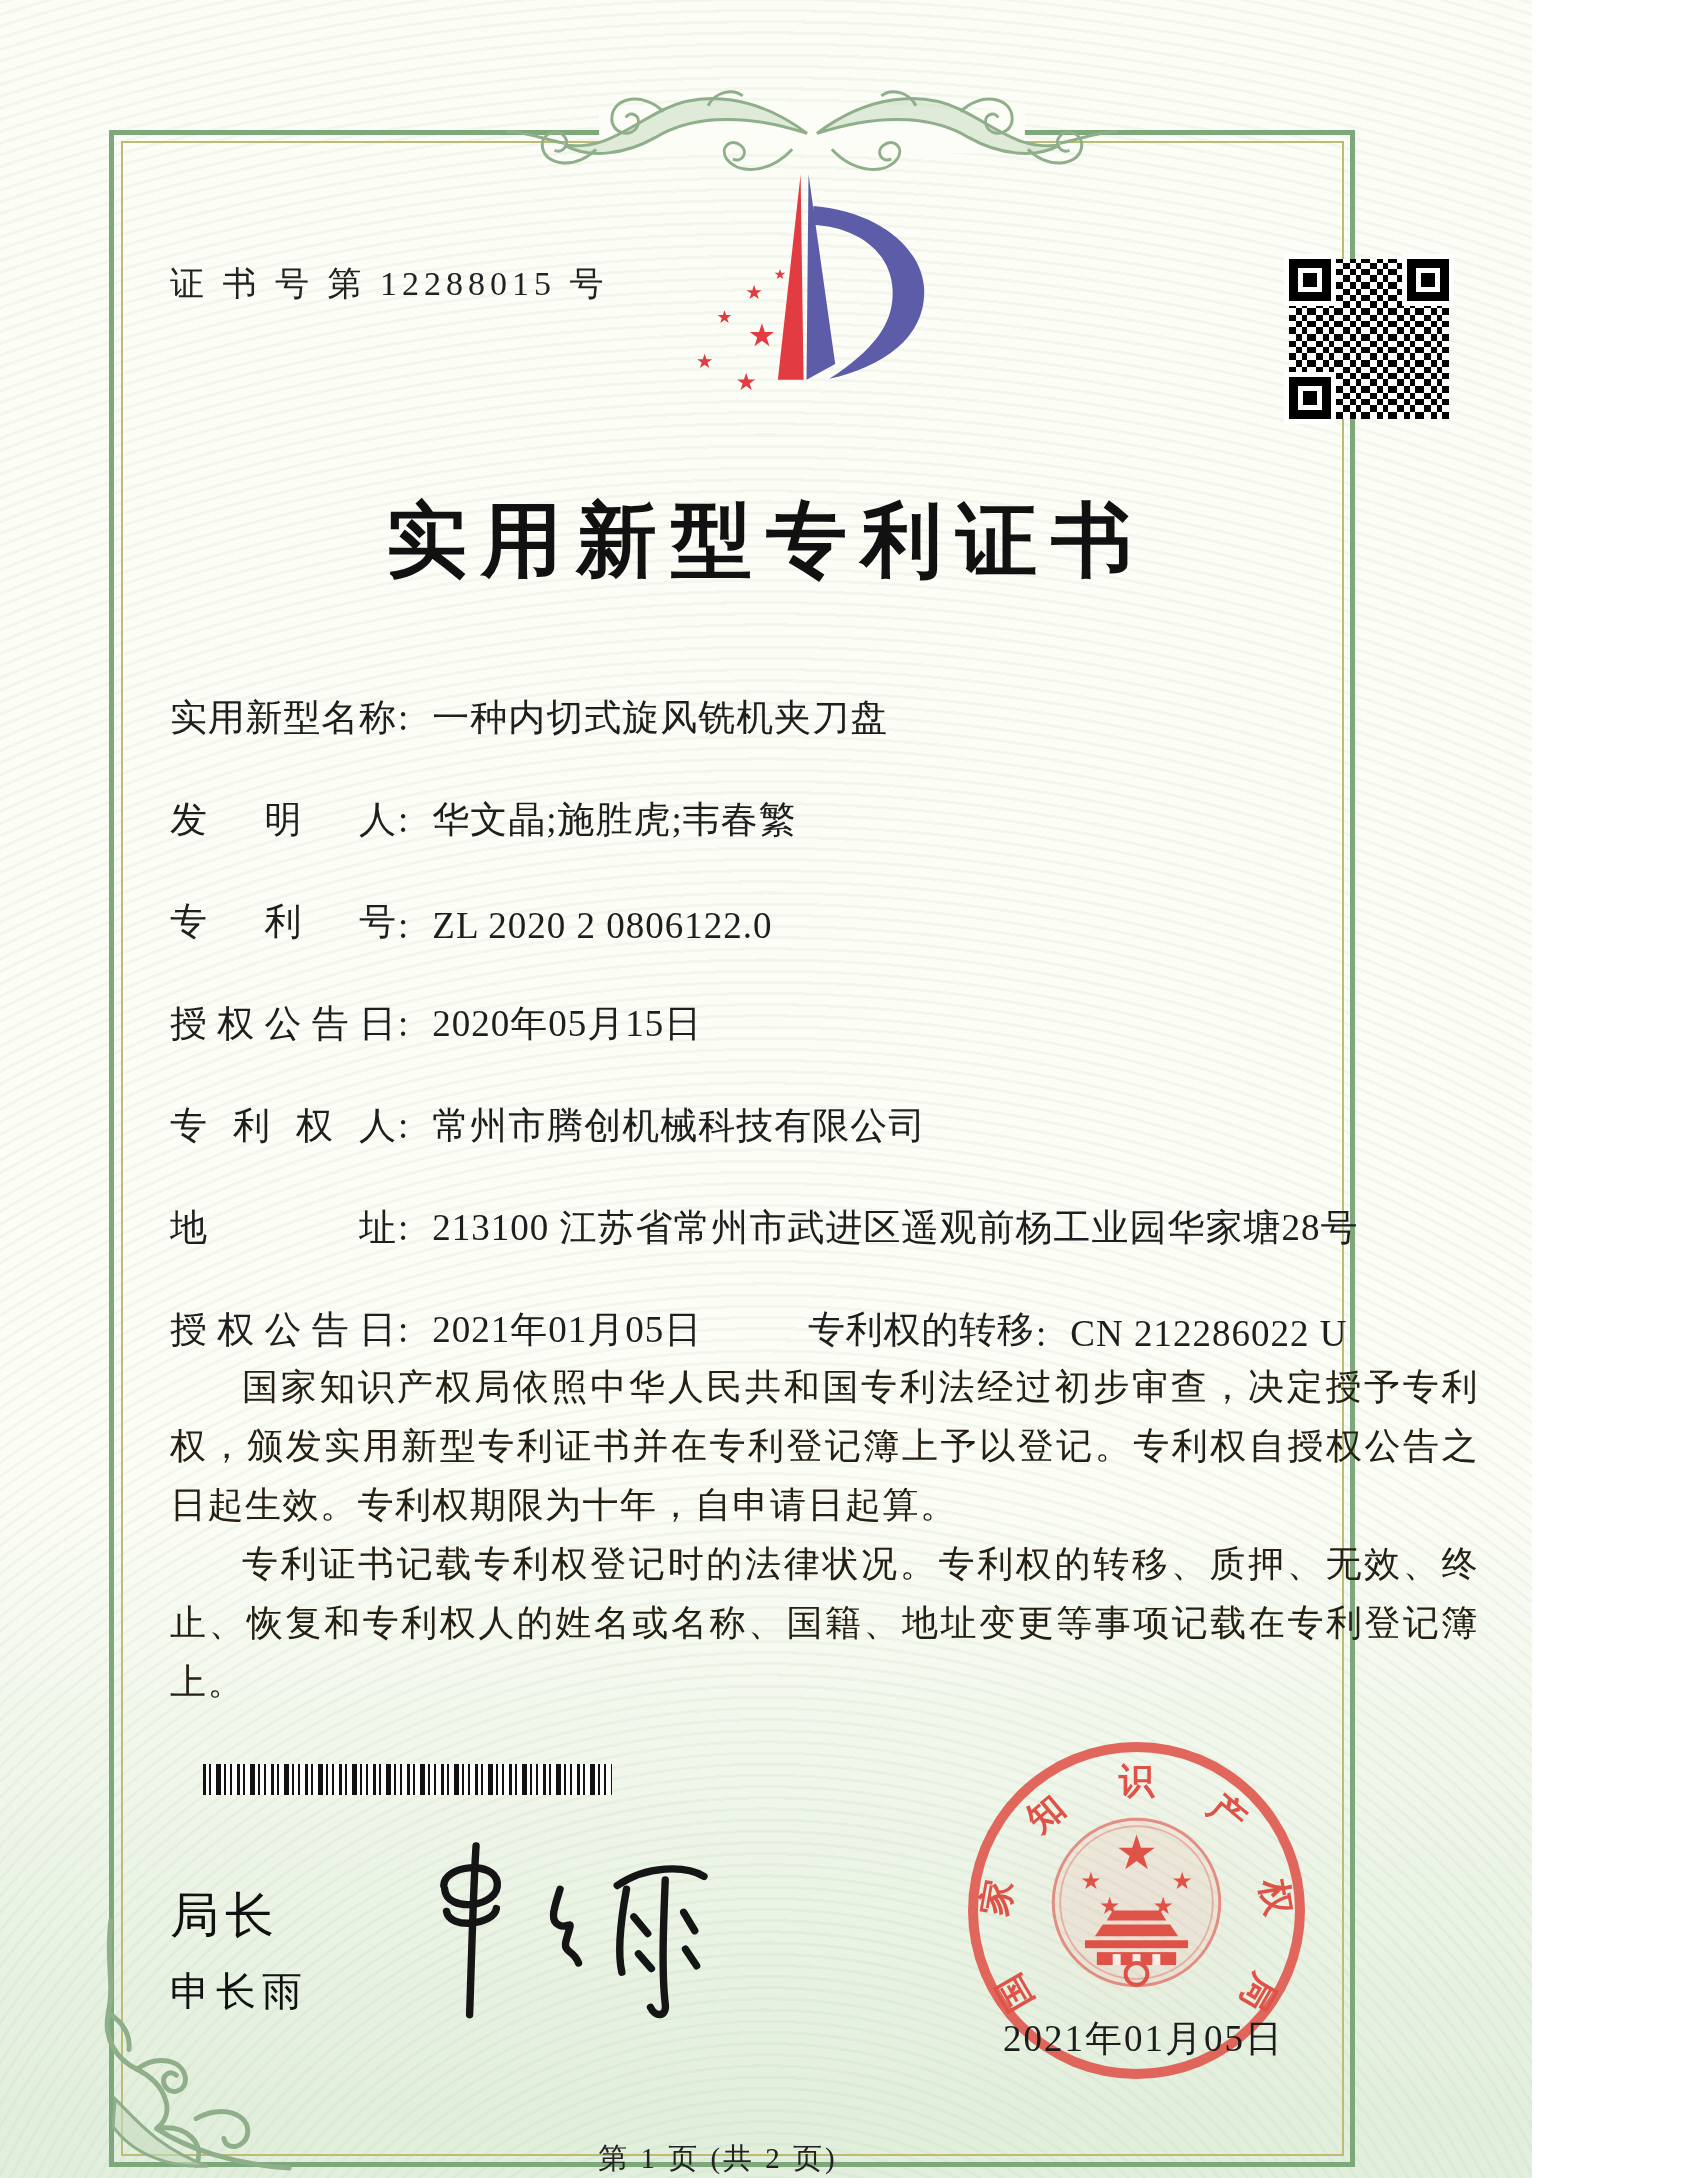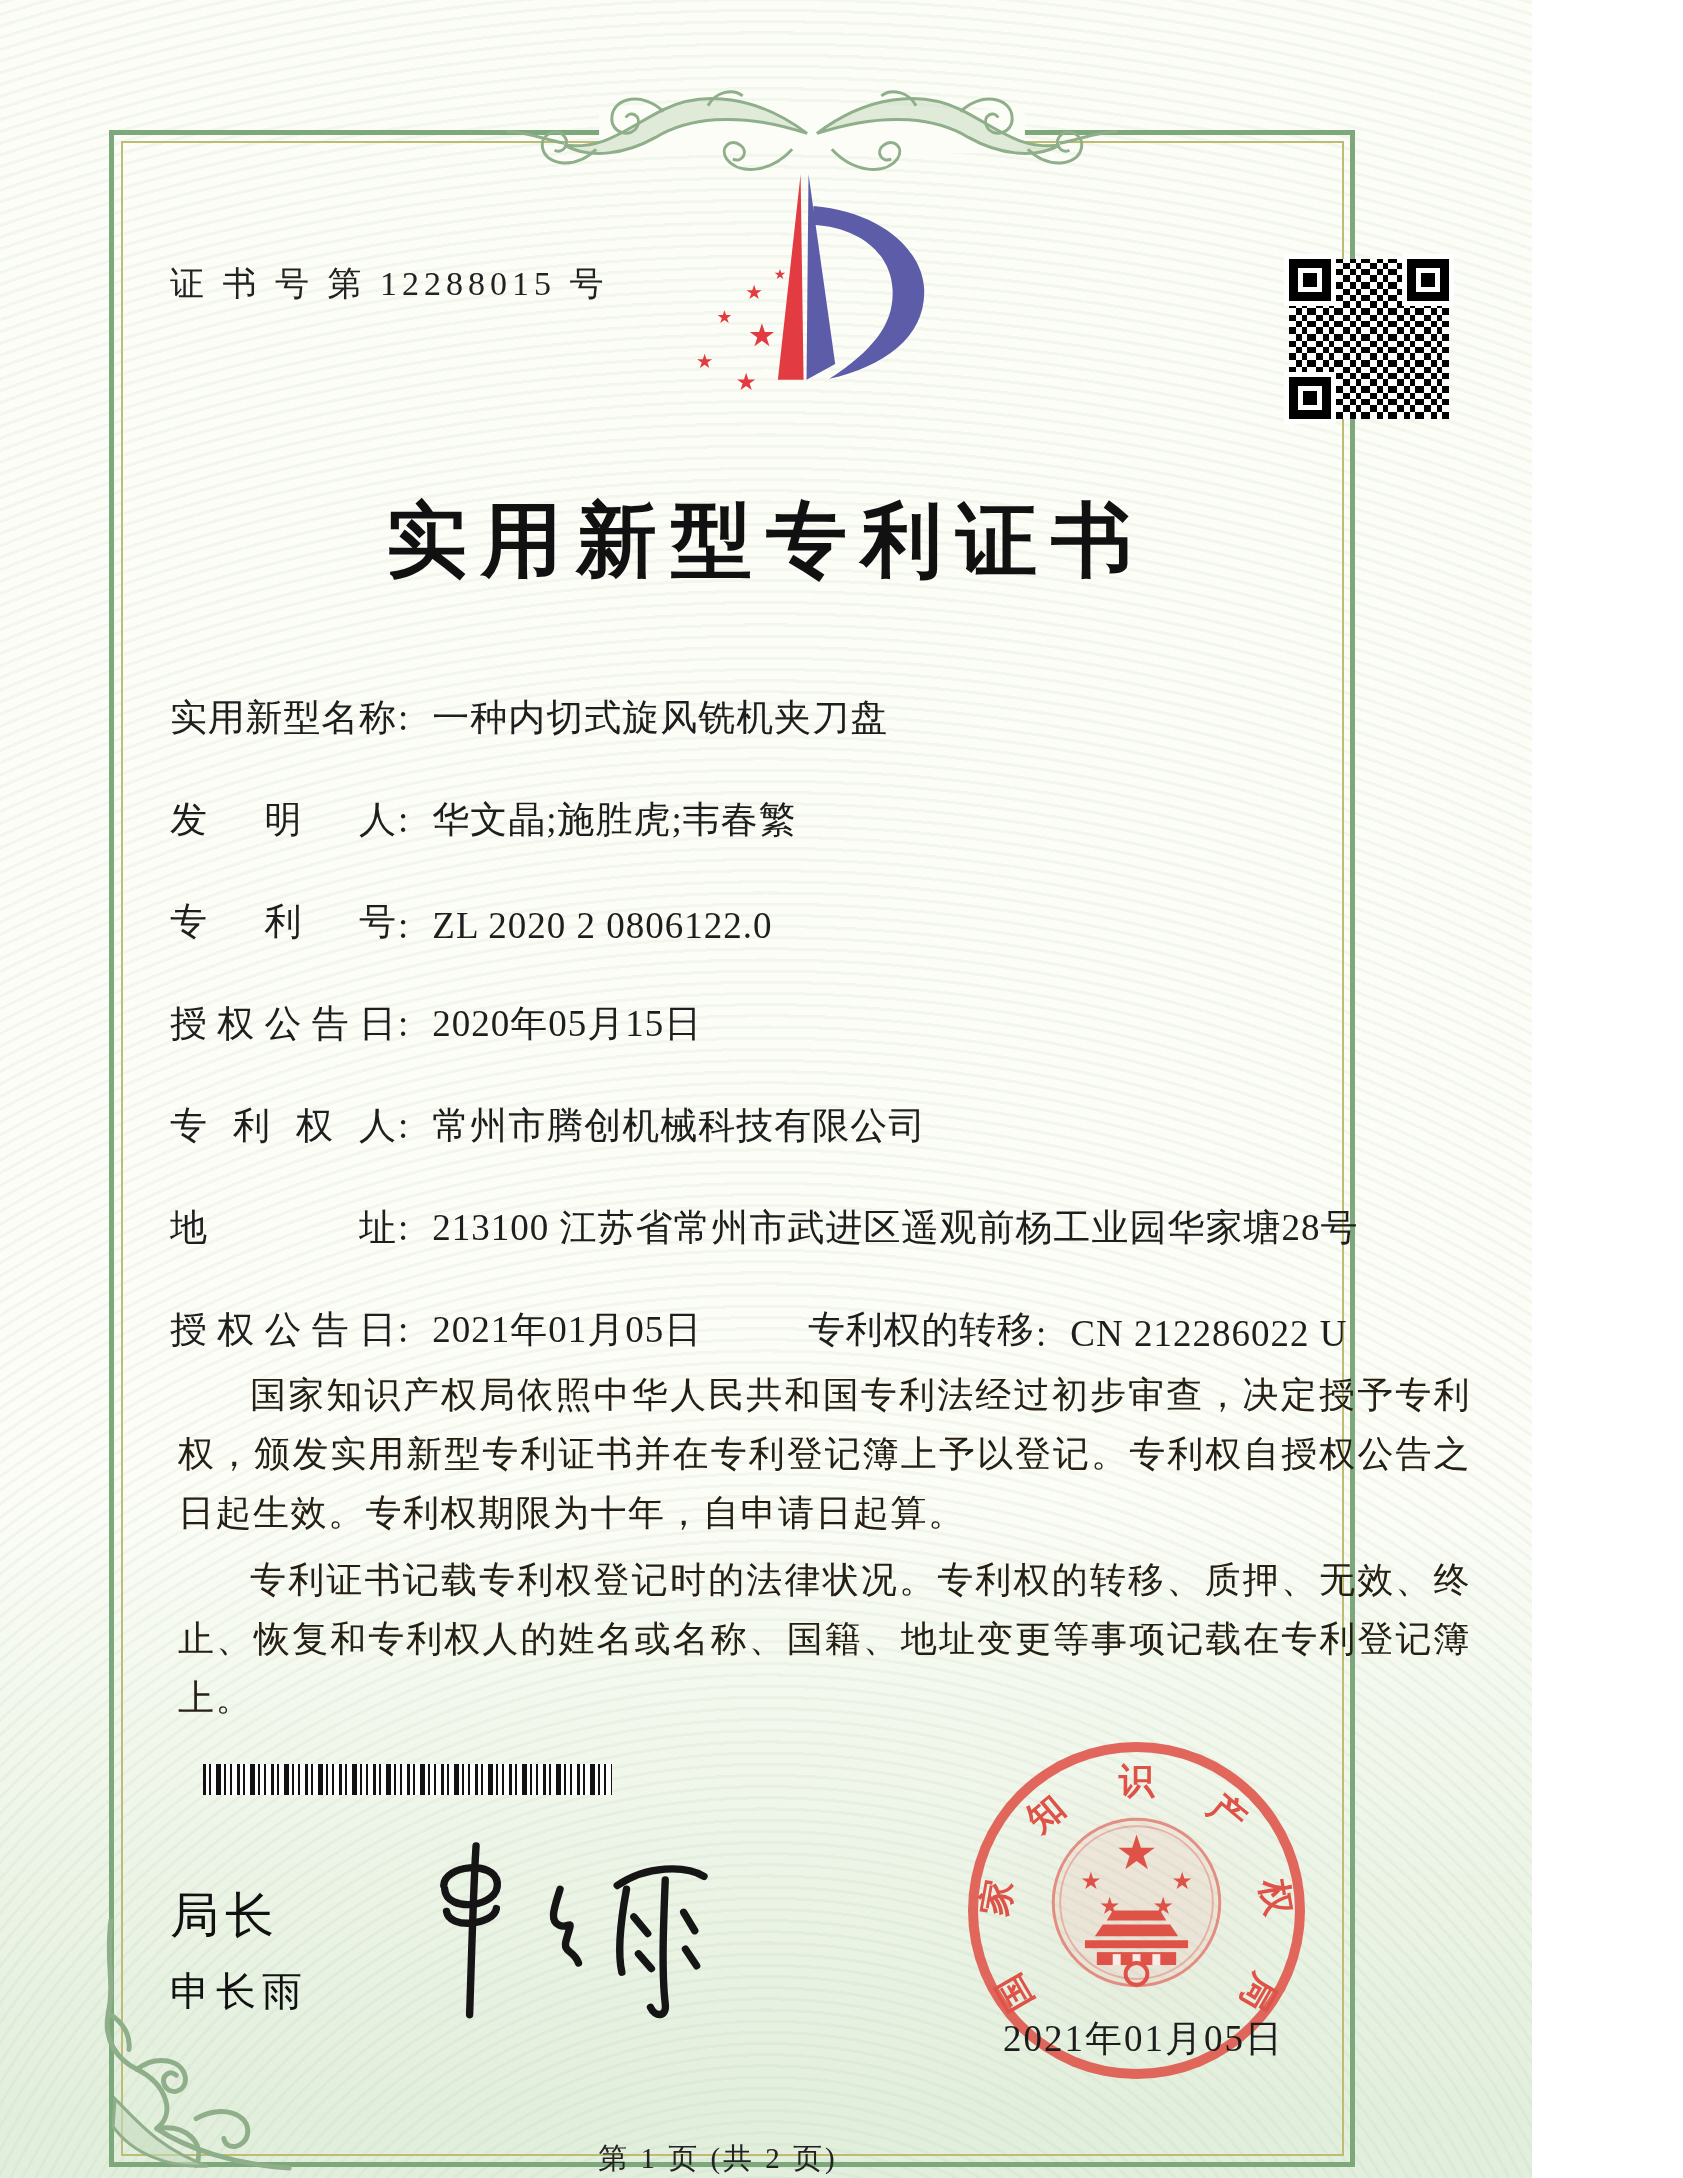--- a/index.html
+++ b/index.html
@@ -33,21 +33,21 @@
   .title{position:absolute;left:0;right:0;top:487px;text-align:center;
     font-size:81px;font-weight:bold;letter-spacing:14px;color:#111;}
   
   .field-row{position:absolute;left:170px;width:1327px;font-size:37px;white-space:nowrap;}
   .flabel{display:inline-block;width:226px;text-align:justify;text-align-last:justify;vertical-align:bottom;}
   .colon{display:inline-block;margin-left:2px;}
   .fvalue{margin-left:24px;letter-spacing:1px;}
   .grant-no{position:absolute;left:638px;top:0;}
   .paras{position:absolute;left:170px;top:1358px;width:1309px;font-size:36px;line-height:59px;
     text-align:justify;letter-spacing:1.5px;color:#262014;}
-  .paras p{margin:8px;text-indent:2em;font-family:Liberation Serif, serif;}
+  .paras p{margin:0;text-indent:2em;font-family:Liberation Serif, serif;}
   .barcode{position:absolute;left:203px;top:1764px;width:409px;height:31px;
     background:repeating-linear-gradient(90deg,#111 0 3px,#fff 3px 6px,#111 6px 8px,#fff 8px 13px,#111 13px 18px,#fff 18px 21px,#111 21px 23px,#fff 23px 27px,#111 27px 29px,#fff 29px 34px);}
   .signer-title{position:absolute;left:170px;top:1883px;font-size:49px;letter-spacing:6px;
     font-family:"Liberation Sans","DejaVu Sans",sans-serif;color:#111;}
   .signer-name{position:absolute;left:170px;top:1948px;font-size:40px;letter-spacing:6px;
     font-family:"Liberation Sans","DejaVu Sans",sans-serif;color:#111;margin-top:16px;}
   .signature{position:absolute;left:381px;top:1832px;width:347px;height:203px;}
   
   .seal{position:absolute;left:968px;top:1742px;width:337px;height:337px;border-radius:50%;
     border:10px solid rgba(223,82,72,.88);box-sizing:border-box;

